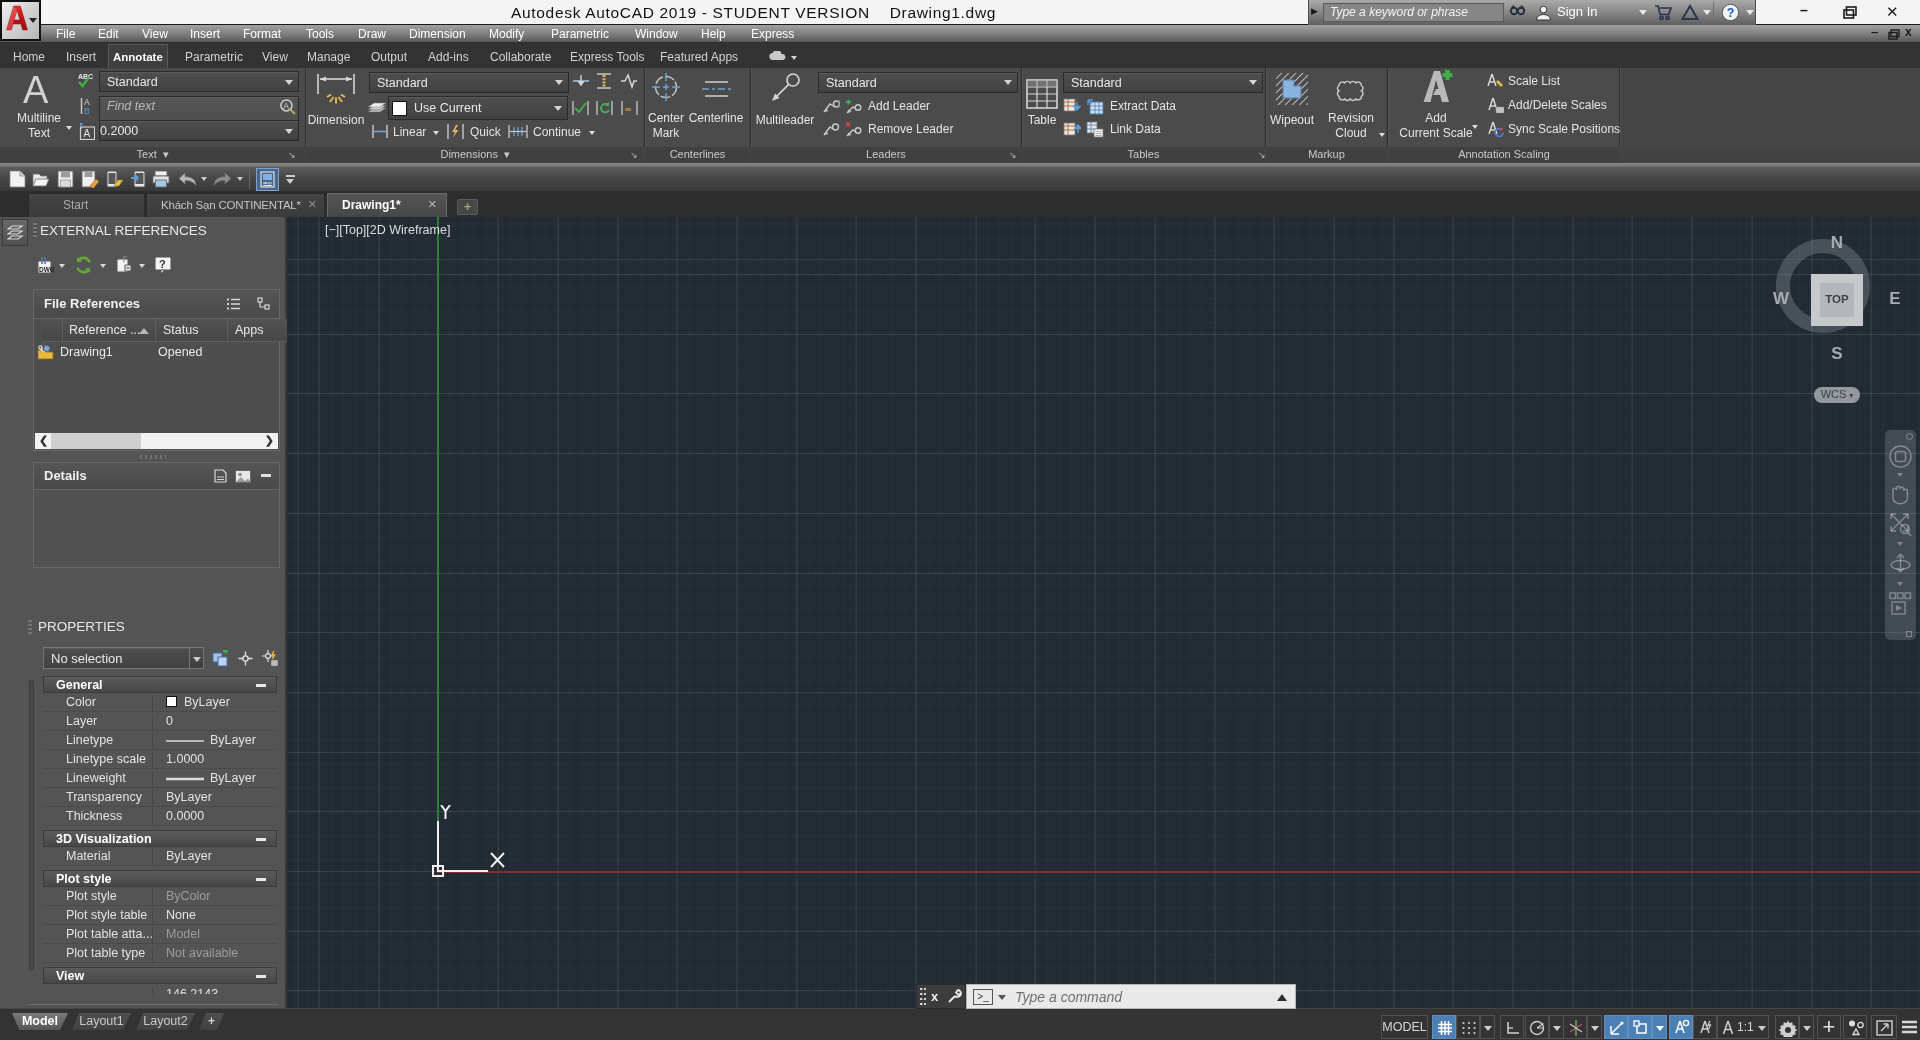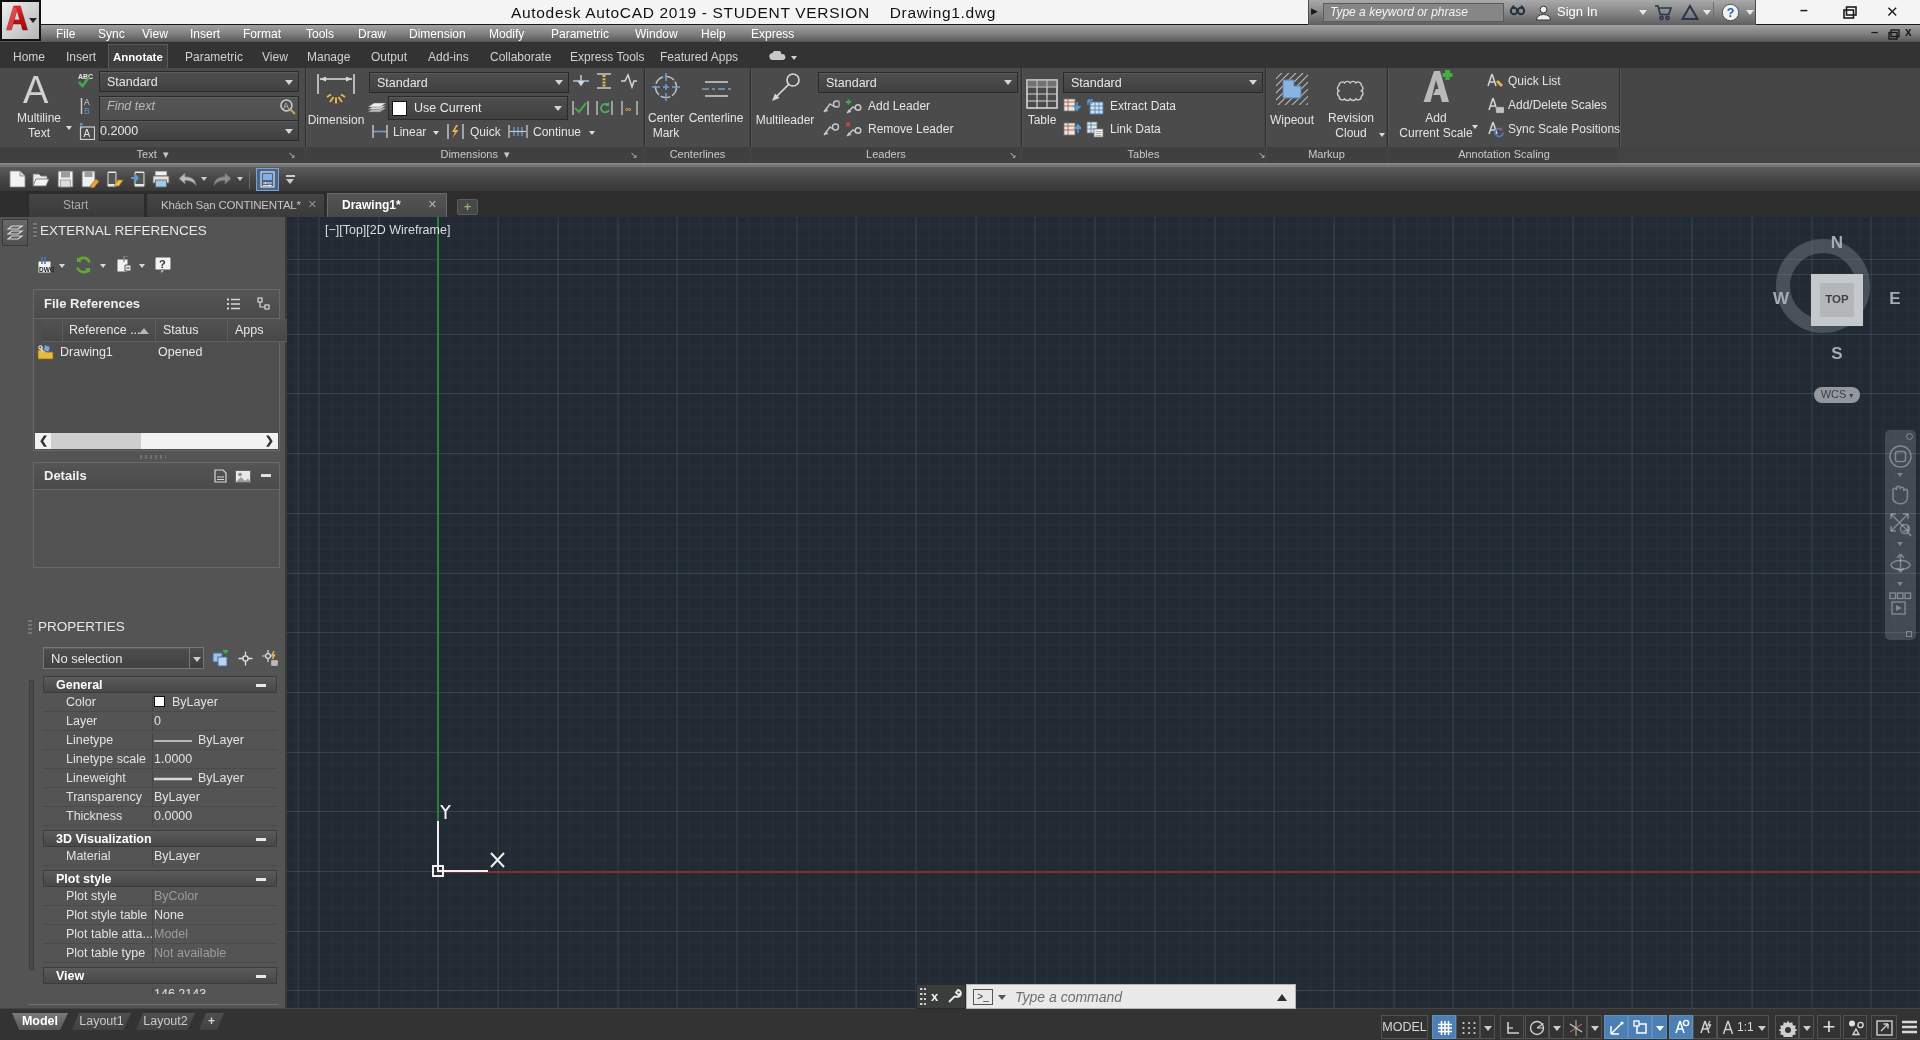--- a/index.html
+++ b/index.html
@@ -58,21 +58,21 @@
   
   #palette { left:0; top:217px; width:287px; height:791px; background:#545454; color:#e2e2e2; border-right:2px solid #3a3a3a; }
   #canvas { left:287px; top:217px; width:1633px; height:791px; background:#222b34; overflow:hidden; }
 
   
   .prophdr { position:relative; height:17px; background:linear-gradient(#5b5b5b,#474747); border:1px solid #3c3c3c;
     color:#fff; font-weight:bold; font-size:12.5px; padding-left:12px; line-height:16px; margin-top:4px; }
   .prophdr .minus { position:absolute; right:10px; top:7px; width:10px; height:2.5px; background:#e8e8e8; }
   .prow { position:relative; height:19px; font-size:12.5px; color:#e2e2e2; border-bottom:1px solid #4a4a4a; }
   .prow .pl { position:absolute; left:23px; top:2px; }
-  .prow .pv { position:absolute; left:109px; top:2px; width:125px; border-left:1px solid #464646; padding-left:1px; height:17px; }
+  .prow .pv { position:absolute; left:109px; top:2px; width:125px; border-left:1px solid #464646; padding-left:13px; height:17px; }
   .prow .pv.gray { color:#9d9d9d; }
   .swatch { display:inline-block; width:11px; height:11px; background:#fff; border:1px solid #111;
     vertical-align:-1px; margin-right:7px; }
 
   
   #statusbar { left:0; top:1008px; width:1920px; height:32px; background:#333333; border-top:1px solid #454545; }
   .sbc { position:absolute; top:6px; height:24px; border:1px solid #525252; }
   .sbc.blue { background:#4c7fb3; border-color:#5f8fc0; }
   .sarr { position:absolute; left:3px; top:10px; width:0; height:0;
     border-left:4px solid transparent; border-right:4px solid transparent; border-top:5px solid #ccc; }
@@ -123,21 +123,21 @@
     <svg class="abs" style="left:1843px;top:6px" width="14" height="13" viewBox="0 0 14 13">
       <g fill="none" stroke="#1c1c1c" stroke-width="1.6">
         <rect x="3.5" y="1" width="9.5" height="8"></rect>
           <rect x="1" y="4" width="9.5" height="8"></rect>
       </g>
     </svg>
     <div class="abs" style="left:1886px;top:3px;color:#1c1c1c;font-size:15px;">✕</div>
   </div>
   <div id="menubar" class="abs">
     <div class="menu-item" style="left:56px;">File</div>
-    <div class="menu-item" style="left:98px;">Sync</div>
+    <div class="menu-item" style="left:98px;">Edit</div>
     <div class="menu-item" style="left:142px;">View</div>
     <div class="menu-item" style="left:190px;">Insert</div>
     <div class="menu-item" style="left:243px;">Format</div>
     <div class="menu-item" style="left:306px;">Tools</div>
     <div class="menu-item" style="left:358px;">Draw</div>
     <div class="menu-item" style="left:409px;">Dimension</div>
     <div class="menu-item" style="left:489px;">Modify</div>
     <div class="menu-item" style="left:551px;">Parametric</div>
     <div class="menu-item" style="left:635px;">Window</div>
     <div class="menu-item" style="left:701px;">Help</div>
@@ -396,21 +396,21 @@
     <svg class="abs" style="left:1420px;top:2px" width="38" height="36" viewBox="0 0 38 36">
       <path d="M14 1 h6 l9 31 h-7 l-2 -7 h-7 l3 -6 h2.5 l-2.5 -9 -5.5 22 h-7 Z" fill="#b9b9b9"></path>
       <path d="M25 2 h5 v-0 M27.5 0 v10 M22.5 5 h10" stroke="#3fae49" stroke-width="4"></path>
     </svg>
     <div class="rlabel" style="left:1398px;top:43px;width:76px;line-height:15px;">Add<br>Current Scale</div>
     <div class="abs" style="left:1472px;top:57px;width:0;height:0;border-left:3.5px solid transparent;border-right:3.5px solid transparent;border-top:4.5px solid #ddd;"></div>
     <svg class="abs" style="left:1487px;top:5px" width="17" height="17" viewBox="0 0 17 17">
       <path d="M5 1 L9 13 M5 1 L1 13 M2.5 9 h5" stroke="#d5d5d5" stroke-width="1.5" fill="none"></path>
       <path d="M9 9 l5 5 l2 -2 l-5 -5 Z" fill="#e8b54d"></path>
     </svg>
-    <div class="rtext" style="left:1508px;top:6px;">Quick List</div>
+    <div class="rtext" style="left:1508px;top:6px;">Scale List</div>
     <svg class="abs" style="left:1487px;top:29px" width="17" height="17" viewBox="0 0 17 17">
       <path d="M6 1 L10 13 M6 1 L2 13 M3.5 9 h5" stroke="#d5d5d5" stroke-width="1.5" fill="none"></path>
       <rect x="9" y="10" width="8" height="6" fill="#e8e8e8" stroke="#666" stroke-width=".7"></rect>
       <path d="M10 12 h6 M10 14 h6" stroke="#888" stroke-width=".8"></path>
     </svg>
     <div class="rtext" style="left:1508px;top:30px;">Add/Delete Scales</div>
     <svg class="abs" style="left:1487px;top:53px" width="17" height="17" viewBox="0 0 17 17">
       <path d="M6 1 L10 13 M6 1 L2 13 M3.5 9 h5" stroke="#d5d5d5" stroke-width="1.5" fill="none"></path>
       <path d="M14 8 a4 4 0 1 0 2 3.5" fill="none" stroke="#4f7fd0" stroke-width="1.6"></path>
       <path d="M15.5 6 v3.5 h-3.5 Z" fill="#d04545"></path>

